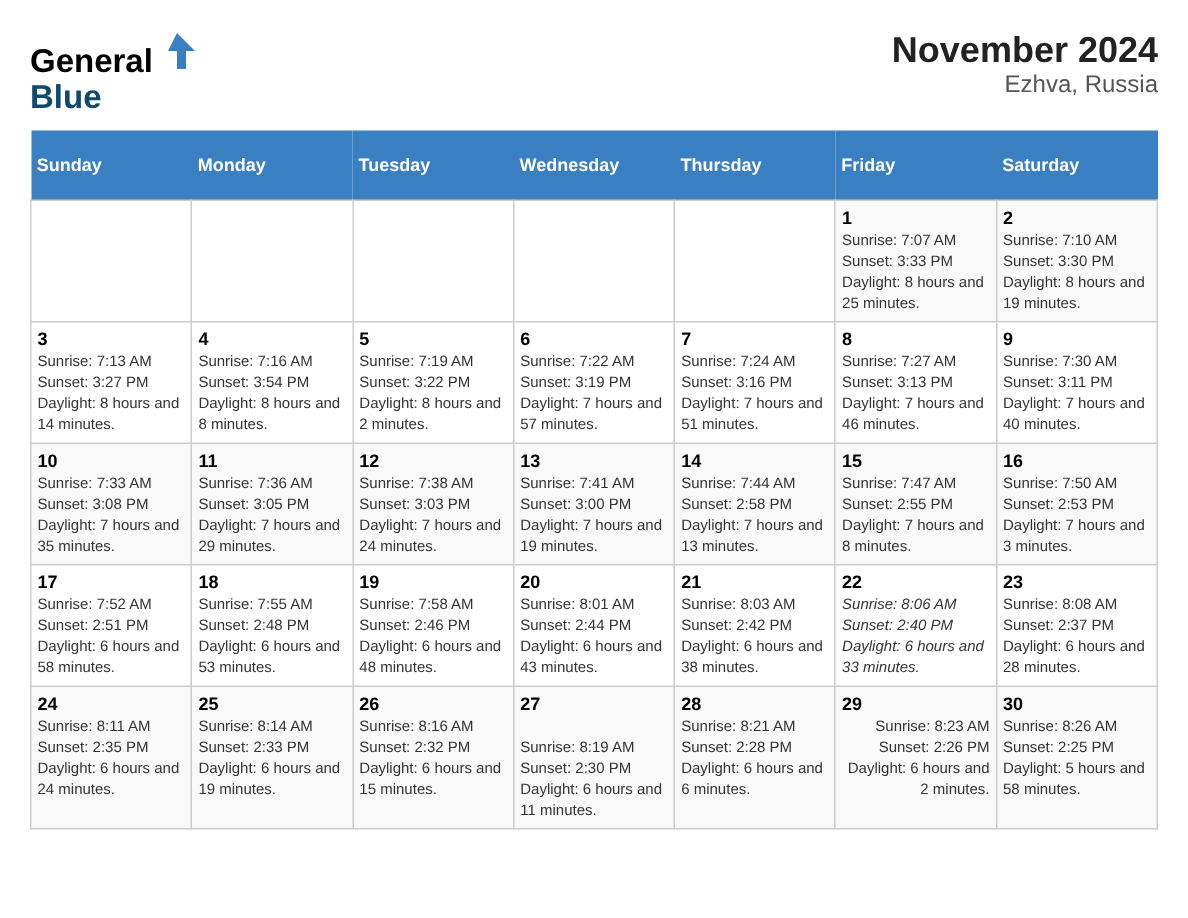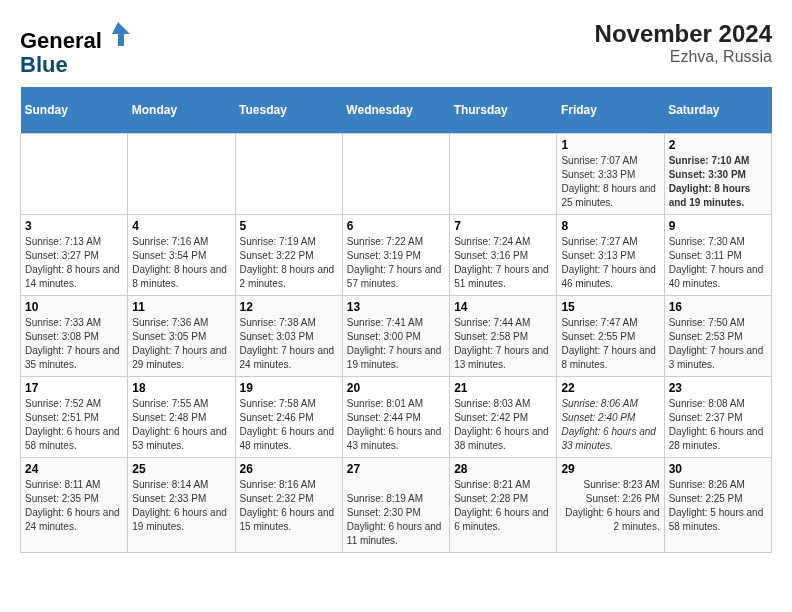--- a/index.html
+++ b/index.html
@@ -122,21 +122,21 @@
         <td class="empty-cell"></td>
         <td class="empty-cell"></td>
         <td>
           <div class="day-num">1</div>
           <div class="day-info" style="white-space: pre-line;">Sunrise: 7:07 AM
 Sunset: 3:33 PM
 Daylight: 8 hours and 25 minutes.</div>
         </td>
         <td>
           <div class="day-num">2</div>
-          <div class="day-info" style="white-space: pre-line; font-weight: bold;">Sunrise: 7:10 AM
+          <div class="day-info" style="white-space: pre-line;">Sunrise: 7:10 AM
 Sunset: 3:30 PM
 Daylight: 8 hours and 19 minutes.</div>
         </td>
       </tr>
       <tr>
         <td>
           <div class="day-num">3</div>
           <div class="day-info" style="white-space: pre-line;">Sunrise: 7:13 AM
 Sunset: 3:27 PM
 Daylight: 8 hours and 14 minutes.</div>

